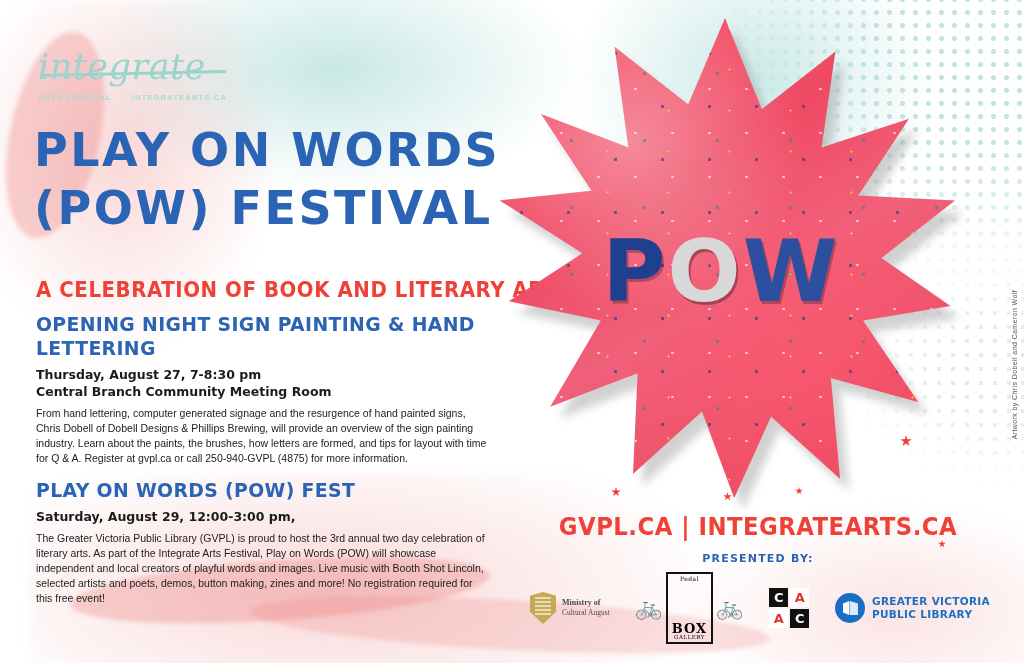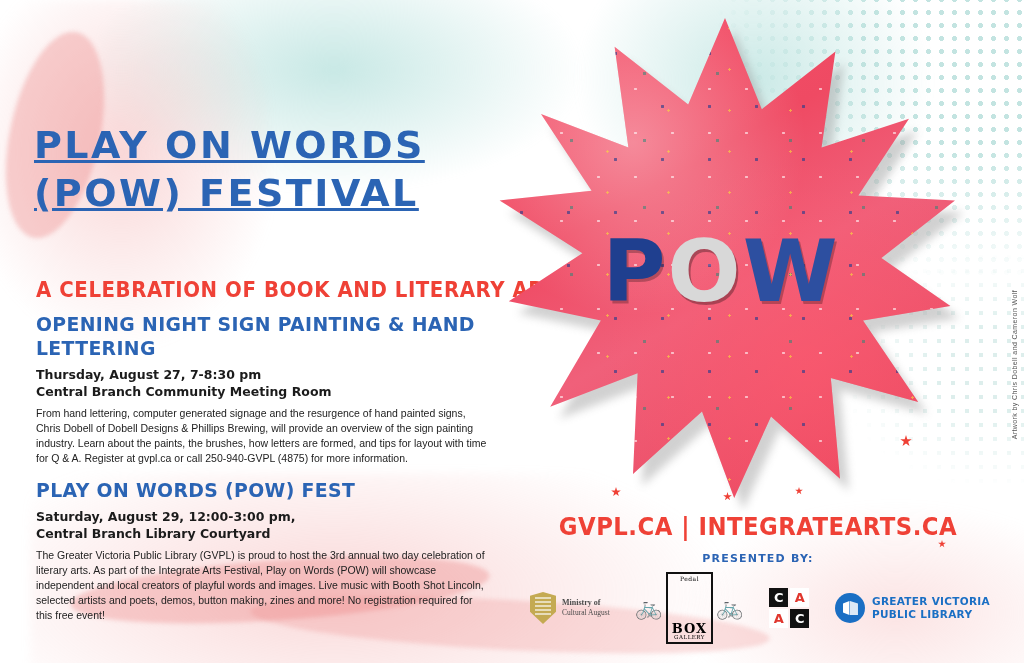--- a/index.html
+++ b/index.html
@@ -108,24 +108,23 @@
   }
 
   
   .headline {
     position: absolute;
     left: 34px; top: 122px;
     width: 520px;
     color: #2b64b4;
     font-family: "DejaVu Sans", sans-serif;
     font-weight: bold;
-    font-size: 38px;
+    font-size: 46px;
     letter-spacing: 2.5px;
     line-height: 1.25;
-    text-decoration: underline;
     -webkit-text-stroke: 0px;
   }
   .headline .l1, .headline .l2 { display: block; }
 
   .subhead {
     position: absolute;
     left: 36px; top: 278px;
     color: #ef4136;
     font-family: "DejaVu Sans", sans-serif;
     font-weight: bold;
@@ -375,39 +374,46 @@
   <div class="bg-layer teal-wash-tr"></div>
   <div class="bg-layer dots-tr"></div>
   <div class="bg-layer dots-mr"></div>
   <div class="bg-layer pink-wash-l"></div>
   <div class="bg-layer pink-wash-b"></div>
   <div class="bg-layer pink-wash-br"></div>
   <div class="paint-streak" style="left:10px;top:30px;width:90px;height:210px;transform:rotate(12deg);"></div>
   <div class="paint-streak" style="left:70px;top:560px;width:420px;height:60px;transform:rotate(-4deg);"></div>
   <div class="paint-streak" style="left:250px;top:600px;width:520px;height:50px;transform:rotate(3deg);opacity:.7;"></div>
 
+  <div class="logo-block">
+    <div class="logo-word">integrate</div>
+    <div class="logo-strike"></div>
+    <div class="logo-sub">
+      <span>ARTS FESTIVAL</span>
+      <span>INTEGRATEARTS.CA</span>
+    </div>
+  </div>
 
   <div class="headline">
     <span class="l1">PLAY ON WORDS</span>
     <span class="l2">(POW) FESTIVAL</span>
   </div>
 
   <div class="subhead">A CELEBRATION OF BOOK AND LITERARY ARTS</div>
 
   <div class="event event-1">
     <div class="event-title">OPENING NIGHT SIGN PAINTING &amp; HAND LETTERING</div>
     <div class="event-when">Thursday, August 27, 7-8:30 pm</div>
     <div class="event-where">Central Branch Community Meeting Room</div>
     <div class="event-body">From hand lettering, computer generated signage and the resurgence of hand painted signs, Chris Dobell of Dobell Designs &amp; Phillips Brewing, will provide an overview of the sign painting industry. Learn about the paints, the brushes, how letters are formed, and tips for layout with time for Q &amp; A. Register at gvpl.ca or call 250-940-GVPL (4875) for more information.</div>
   </div>
 
   <div class="event event-2">
     <div class="event-title">PLAY ON WORDS (POW) FEST</div>
     <div class="event-when">Saturday, August 29, 12:00-3:00 pm,</div>
-    <div class="event-where">Central Branch Library Courtyard</div>
     <div class="event-body">The Greater Victoria Public Library (GVPL) is proud to host the 3rd annual two day celebration of literary arts. As part of the Integrate Arts Festival, Play on Words (POW) will showcase independent and local creators of playful words and images. Live music with Booth Shot Lincoln, selected artists and poets, demos, button making, zines and more! No registration required for this free event!</div>
   </div>
 
   <div class="star-wrap">
     <div class="star-shadow">
         <div class="star-poly"></div>
       </div>
     <div class="star-main">
       <div class="star-poly">
         <div class="splatter"></div>

